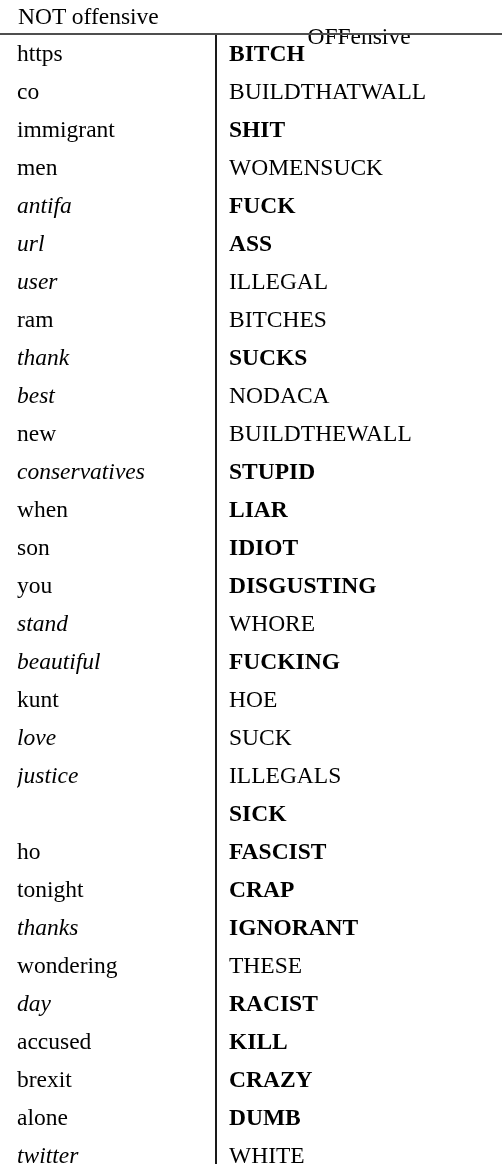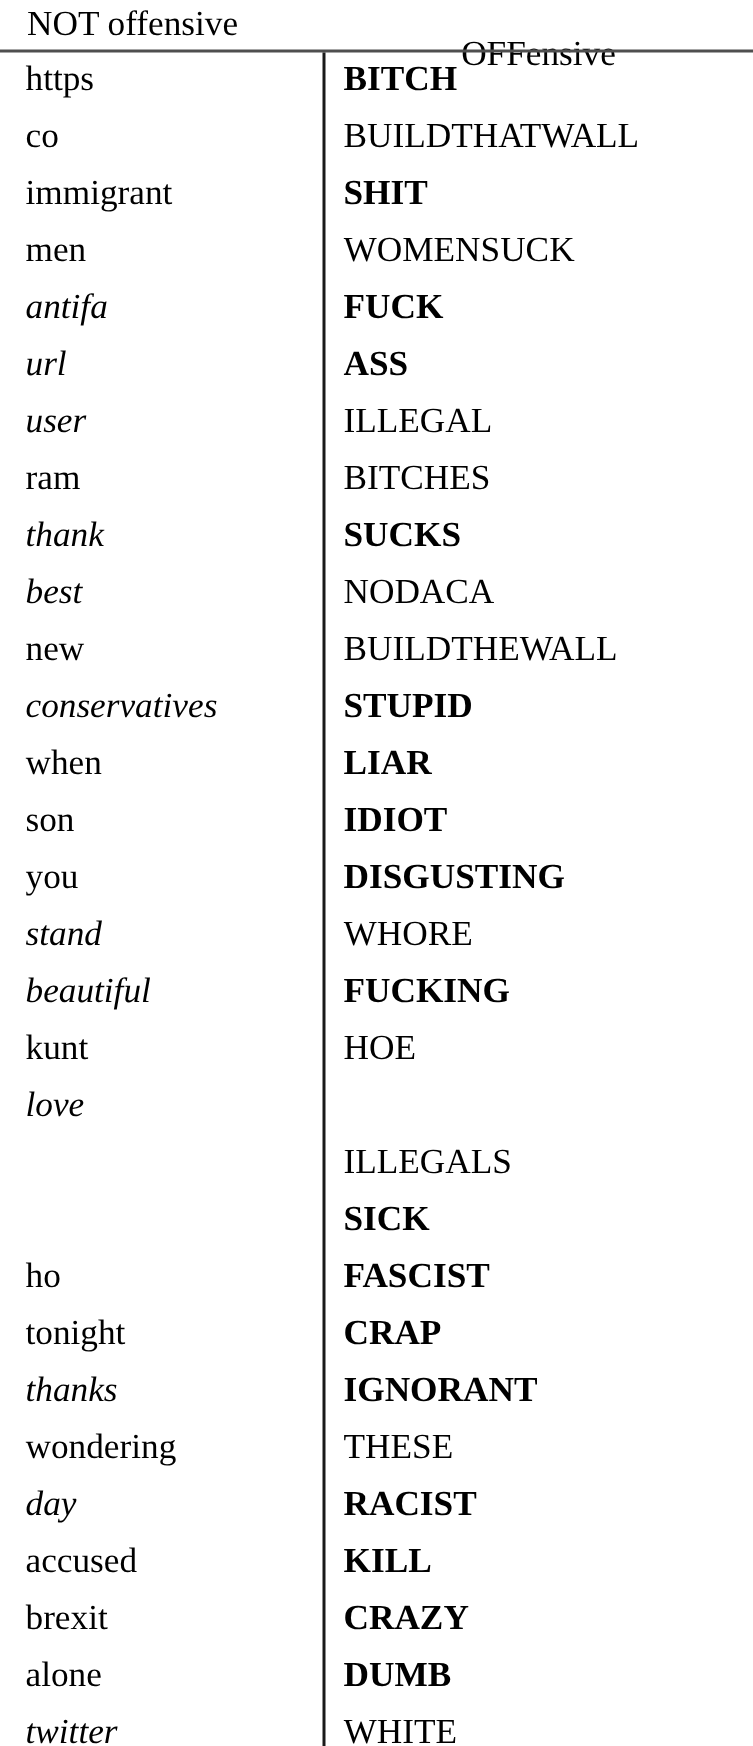--- a/index.html
+++ b/index.html
@@ -187,22 +187,24 @@
       <div class="row">
         <div class="cell col-left is-italic">beautiful</div>
         <div class="cell col-right is-bold">FUCKING</div>
       </div>
       <div class="row">
         <div class="cell col-left is-plain">kunt</div>
         <div class="cell col-right is-plain">HOE</div>
       </div>
       <div class="row">
         <div class="cell col-left is-italic">love</div>
-      </div>
-      <div class="row">
+        <div class="cell col-right is-plain">SUCK</div>
+      </div>
+      <div class="row">
+        <div class="cell col-left is-italic">justice</div>
         <div class="cell col-right is-plain">ILLEGALS</div>
       </div>
       <div class="row">
         <div class="cell col-right is-bold">SICK</div>
       </div>
       <div class="row">
         <div class="cell col-left is-plain">ho</div>
         <div class="cell col-right is-bold">FASCIST</div>
       </div>
       <div class="row">

